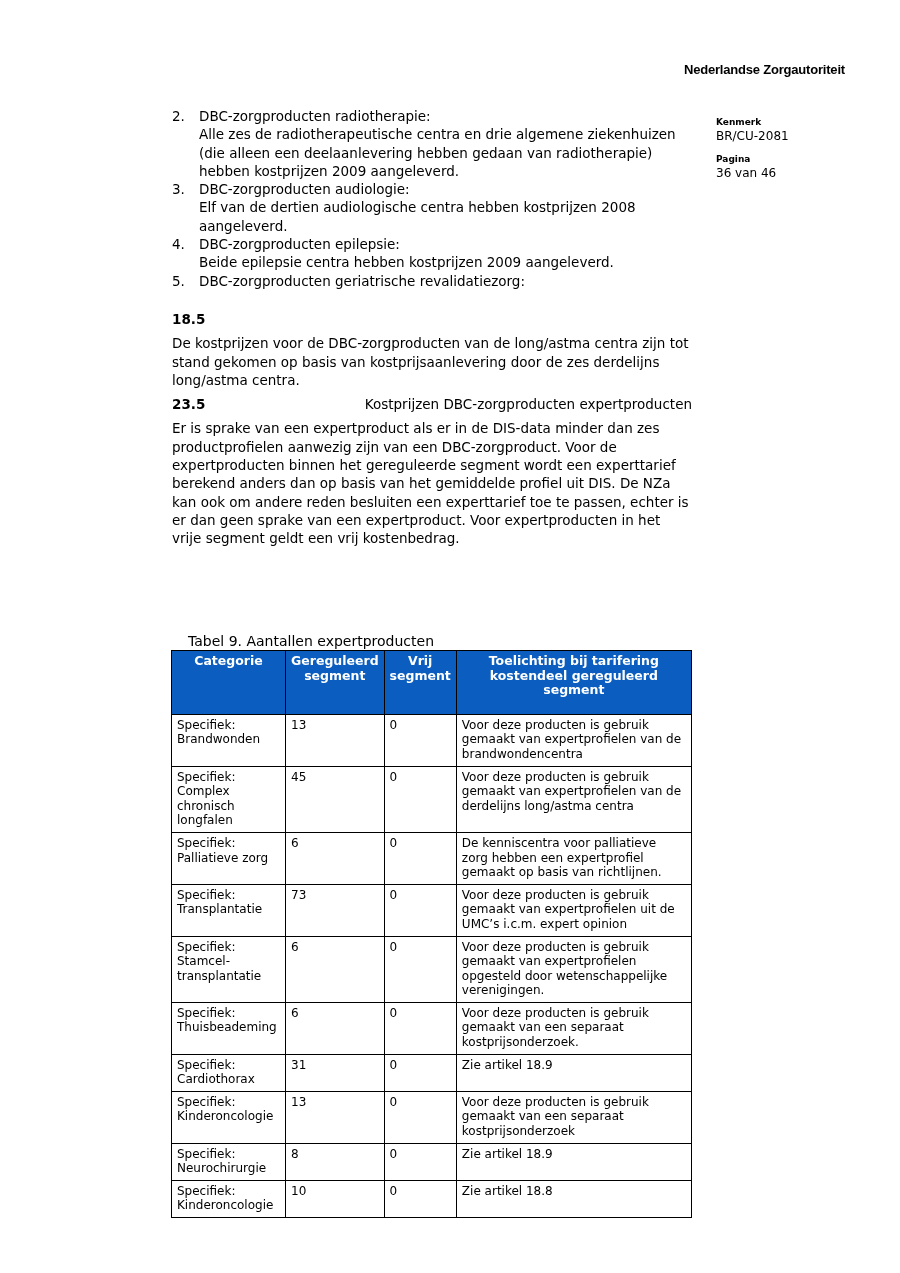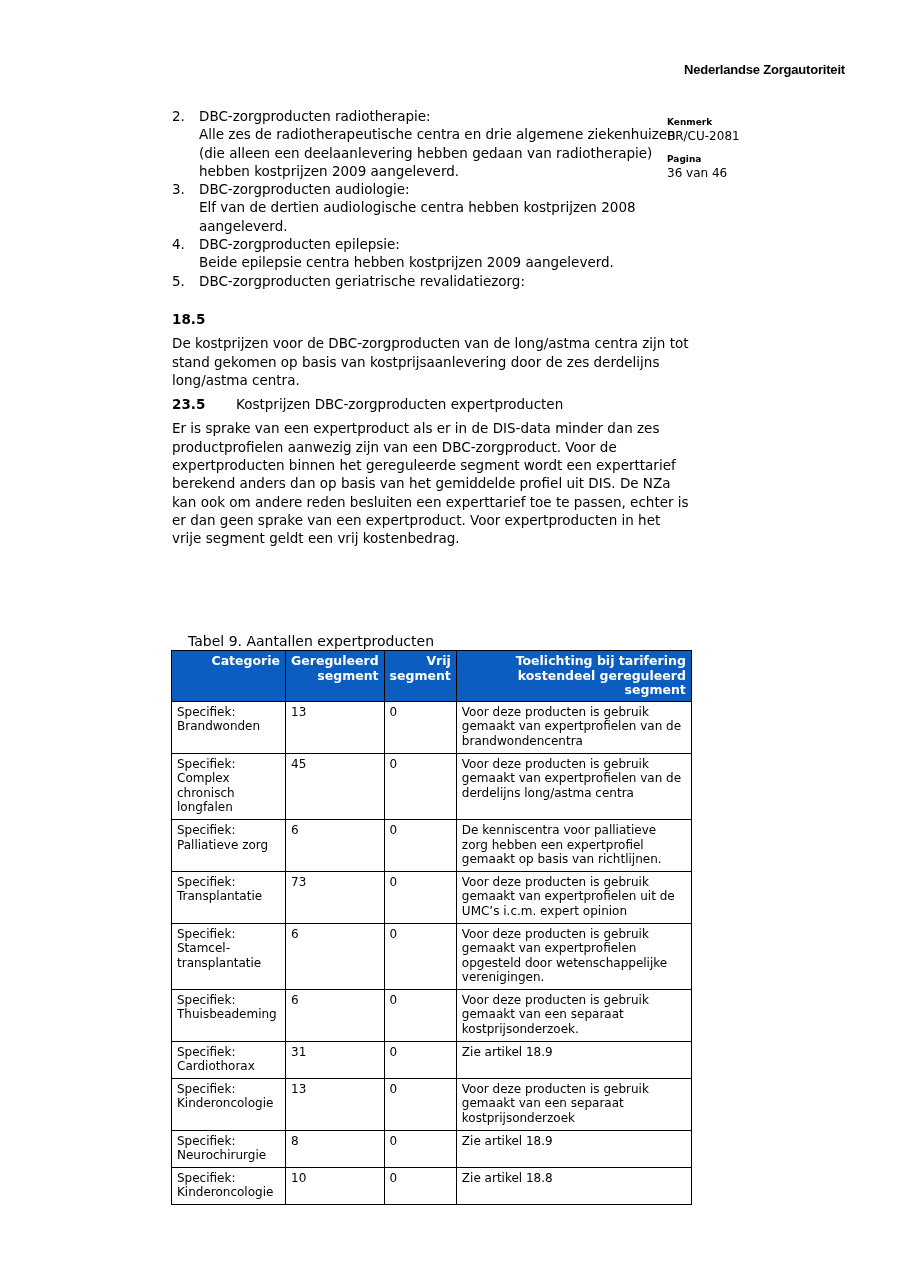--- a/index.html
+++ b/index.html
@@ -1,34 +1,34 @@
 <!DOCTYPE html>
 <html><head>
 <meta charset="utf-8">
 <style>
   html, body { margin: 0; padding: 0; background: #ffffff; }
   body { width: 900px; height: 1273px; position: relative; overflow: hidden;
          font-family: "DejaVu Sans", "Liberation Sans", sans-serif; color: #000; }
   .org { position: absolute; top: 62px; left: 684px; font-family: "Liberation Sans", sans-serif;
          font-weight: bold; font-size: 13px; letter-spacing: -0.2px; }
-  .meta { position: absolute; left: 667px; top: 115px; font-size: 12px; line-height: 14px; }
+  .meta { position: absolute; left: 716px; top: 115px; font-size: 12px; line-height: 14px; }
   .meta .lbl { font-weight: bold; font-size: 9px; }
   .meta .gap { height: 9px; }
   .content { position: absolute; left: 172px; top: 107px; width: 520px; font-size: 13.5px; line-height: 18.3px; }
   .list { margin: 0; padding: 0; list-style: none; }
   .list li { position: relative; padding-left: 27px; }
   .list li .num { position: absolute; left: 0; top: 0; }
-  h2 { font-size: 13.5px; margin: 0; font-weight: normal; display: flex; }
+  h2 { font-size: 13.5px; margin: 0; font-weight: normal; display: flex; justify-content: space-between; }
   h2 .secnum { font-weight: bold; width: 64px; }
   .sec1 { margin-top: 20px; }
   .p { margin-top: 6px; }
   .caption { position: absolute; left: 188px; top: 633px; font-size: 14px; }
   table { position: absolute; left: 171px; top: 650px; border-collapse: collapse; font-size: 12px; line-height: 14.6px; }
-  th { background: #0b5ec0; color: #fff; text-align: right; vertical-align: top; font-weight: bold;
-       padding: 3px 5px 3px 5px; border: 1px solid #000; font-size: 12.5px; line-height: 14.6px; }
+  th { background: #0b5ec0; color: #fff; text-align: center; vertical-align: top; font-weight: bold;
+       padding: 3px 5px 16px 5px; border: 1px solid #000; font-size: 12.5px; line-height: 14.6px; }
   td { border: 1px solid #000; vertical-align: top; padding: 3px 5px 4px 5px; }
   .c1 { width: 103px; } .c2 { width: 84px; } .c3 { width: 60px; } .c4 { width: 224px; }
 </style>
 </head>
 <body>
 
 <div class="org">Nederlandse Zorgautoriteit</div>
 
 <div class="meta">
   <div class="lbl">Kenmerk</div>

